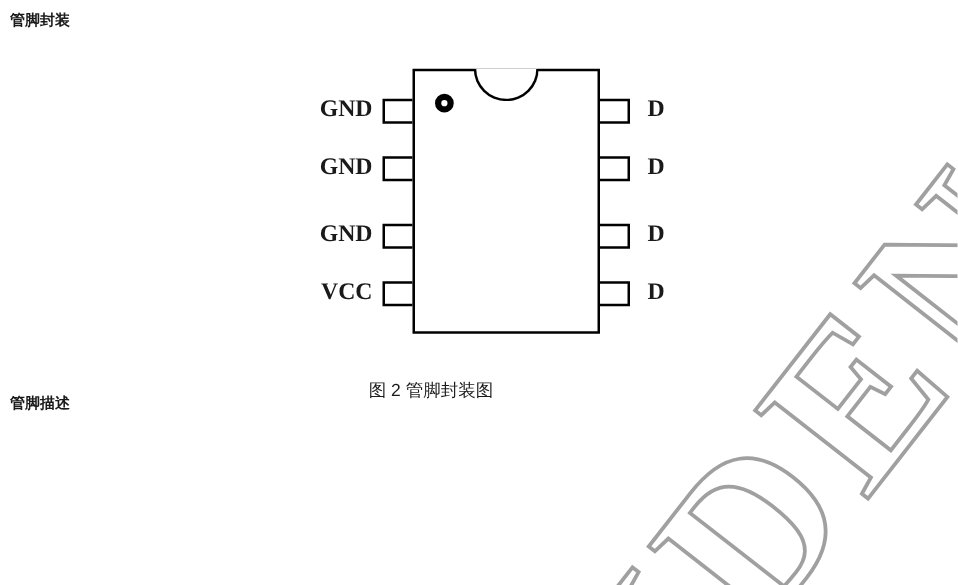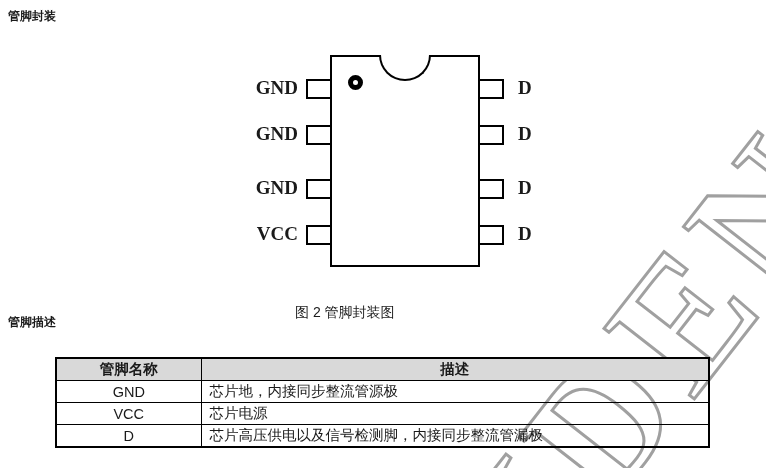--- a/index.html
+++ b/index.html
@@ -105,36 +105,14 @@
     <div class="pin-label lbl-r lbl-row1">D</div>
     <div class="pin-label lbl-r lbl-row2">D</div>
     <div class="pin-label lbl-r lbl-row3">D</div>
     <div class="pin-label lbl-r lbl-row4">D</div>
 
     <div class="figure-caption">图 2 管脚封装图</div>
   </div>
 
   <div class="heading heading-2">管脚描述</div>
 
-  <table class="pin-table">
-    <thead>
-      <tr>
-        <th>管脚名称</th>
-        <th>描述</th>
-      </tr>
-    </thead>
-    <tbody>
-      <tr>
-        <td class="c-name">GND</td>
-        <td class="c-desc">芯片地，内接同步整流管源极</td>
-      </tr>
-      <tr>
-        <td class="c-name">VCC</td>
-        <td class="c-desc">芯片电源</td>
-      </tr>
-      <tr>
-        <td class="c-name">D</td>
-        <td class="c-desc">芯片高压供电以及信号检测脚，内接同步整流管漏极</td>
-      </tr>
-    </tbody>
-  </table>
 
 </div>
 
 </body></html>

